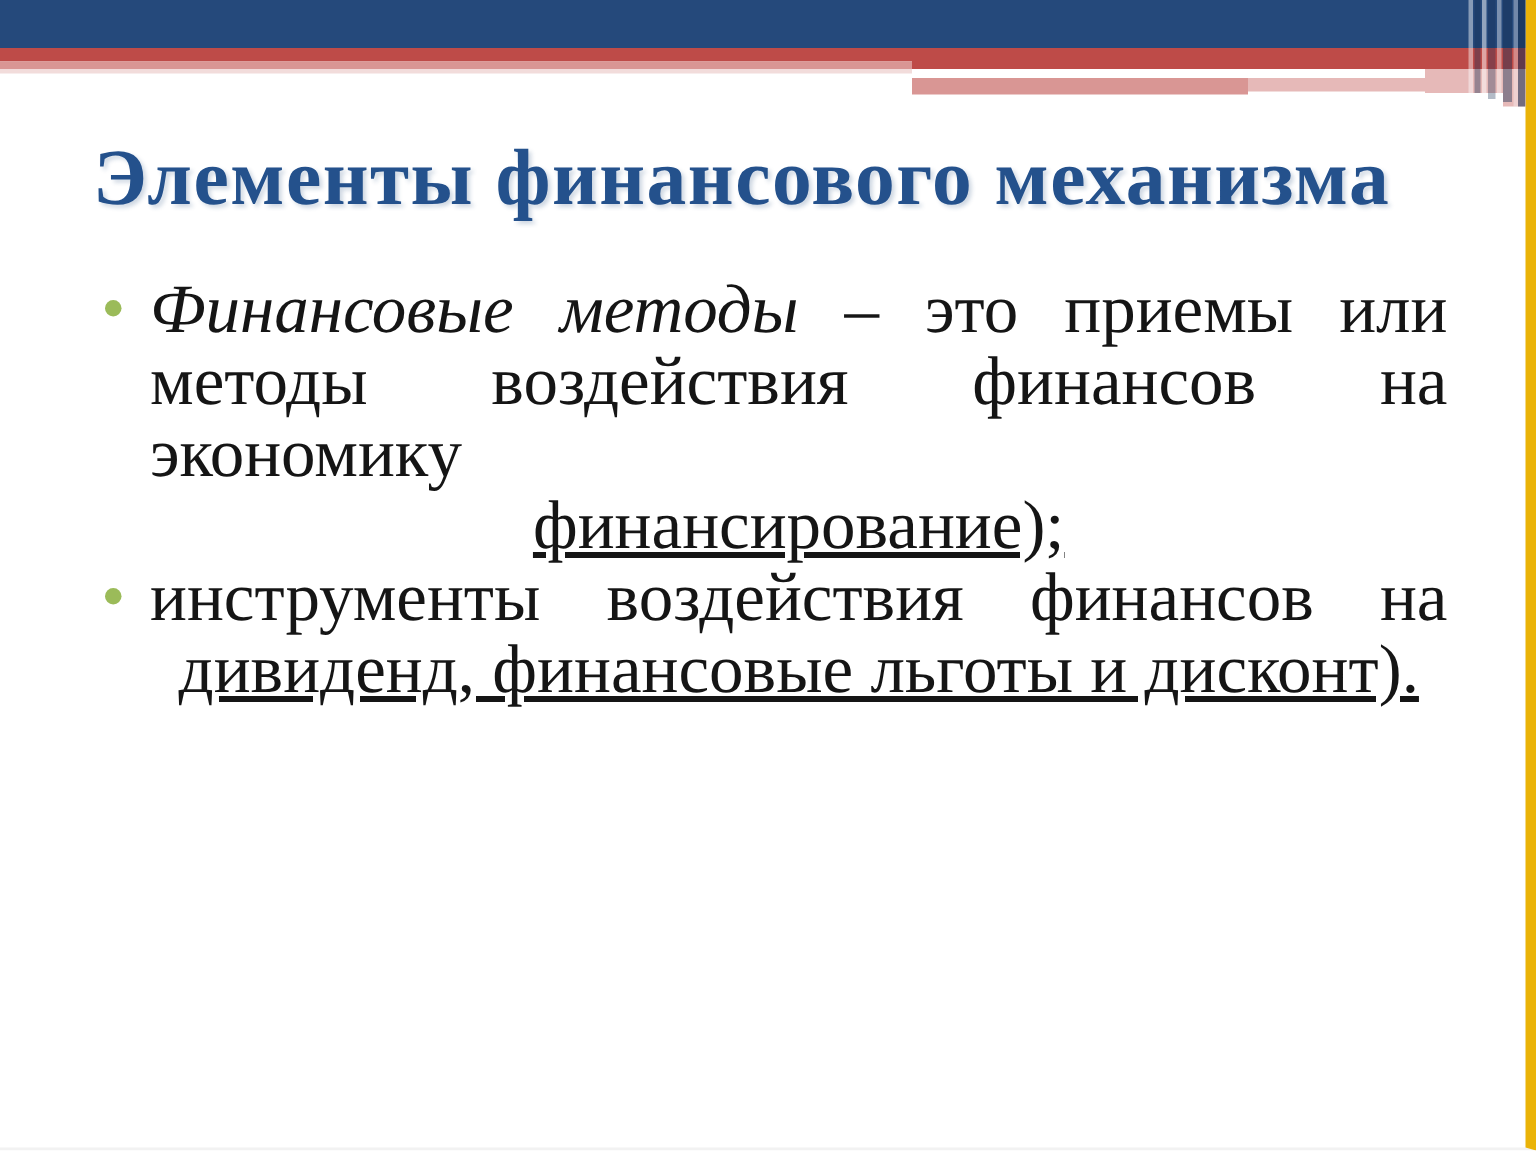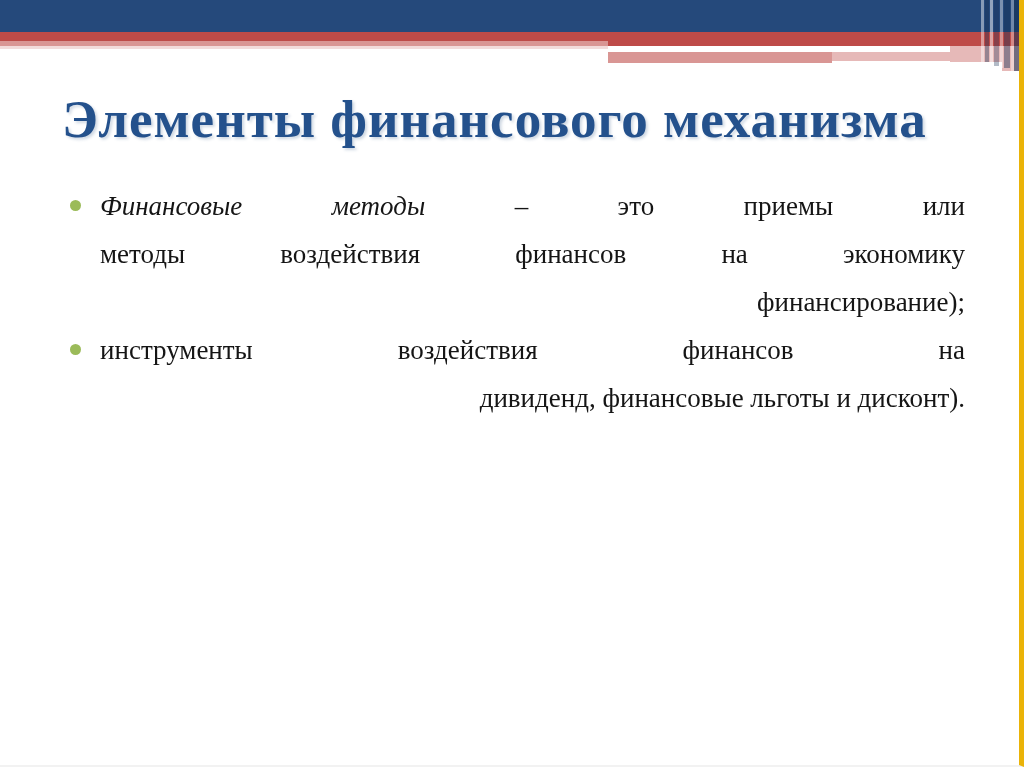--- a/index.html
+++ b/index.html
@@ -8,21 +8,21 @@
     background: #ffffff;
     font-family: "Liberation Serif", serif;
   }
   .slide {
     position: relative;
     width: 1024px;
     height: 767px;
     background: #ffffff;
     overflow: hidden;
     box-sizing: border-box;
-    border-right: 5px solid #eab308;
+    border-right: 7px solid #eab308;
     border-bottom: 2px solid #f2f2f2;
   }
 
   
   .band { position: absolute; }
   .band-blue        { left: 0;    top: 0;  width: 1024px; height: 32px; background: var(--bar_blue, #25497B); }
   .band-red-left    { left: 0;    top: 32px; width: 608px;  height: 9px;  background: var(--bar_red, #BE4B48); }
   .band-pink-left   { left: 0;    top: 41px; width: 608px;  height: 5px;  background: var(--bar_pink, #D99694); }
   .band-faint-left  { left: 0;    top: 46px; width: 608px;  height: 3px;  background: var(--bar_pink_faint, #F2DCDB); }
   .band-red-right   { left: 608px; top: 32px; width: 416px; height: 14px; background: var(--bar_red, #BE4B48); }
@@ -56,21 +56,21 @@
     text-shadow: 2px 2px 3px rgba(31, 73, 125, 0.22);
     white-space: nowrap;
   }
 
   
   .content {
     position: absolute;
     top: 182px;
     left: 62px;
     width: 903px;
-    font-size: 27px;
+    font-size: 46px;
     line-height: 48px;
     color: var(--text_black, #151515);
   }
   .bullet {
     position: relative;
     padding-left: 38px;
   }
   .dot {
     position: absolute;
     left: 8px;
@@ -78,21 +78,21 @@
     width: 11px;
     height: 11px;
     border-radius: 50%;
     background: var(--bullet_green, #9BBB59);
   }
   .line.just {
     text-align: justify;
     text-align-last: justify;
     -moz-text-align-last: justify;
   }
-  .line.lastline { text-align: right; }
+  .line.lastline { text-align: center; text-decoration: underline; }
   .lead { font-style: italic; }
 </style>
 </head>
 <body>
 
 <div class="slide">
 
   <div>
     <div class="band band-blue"></div>
     <div class="band band-red-left"></div>

